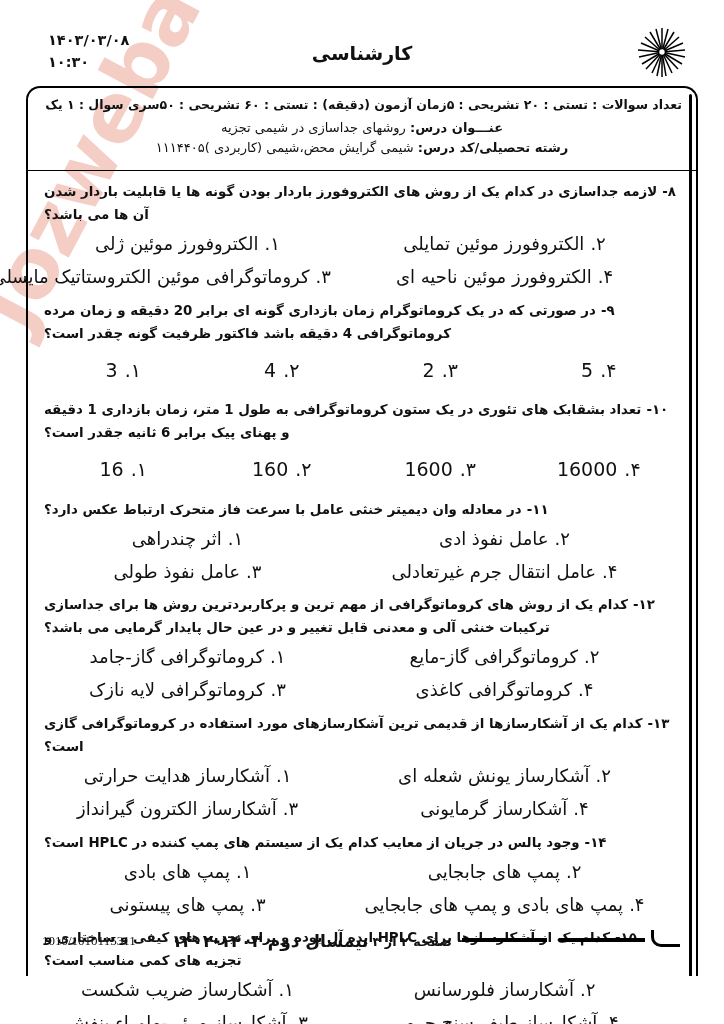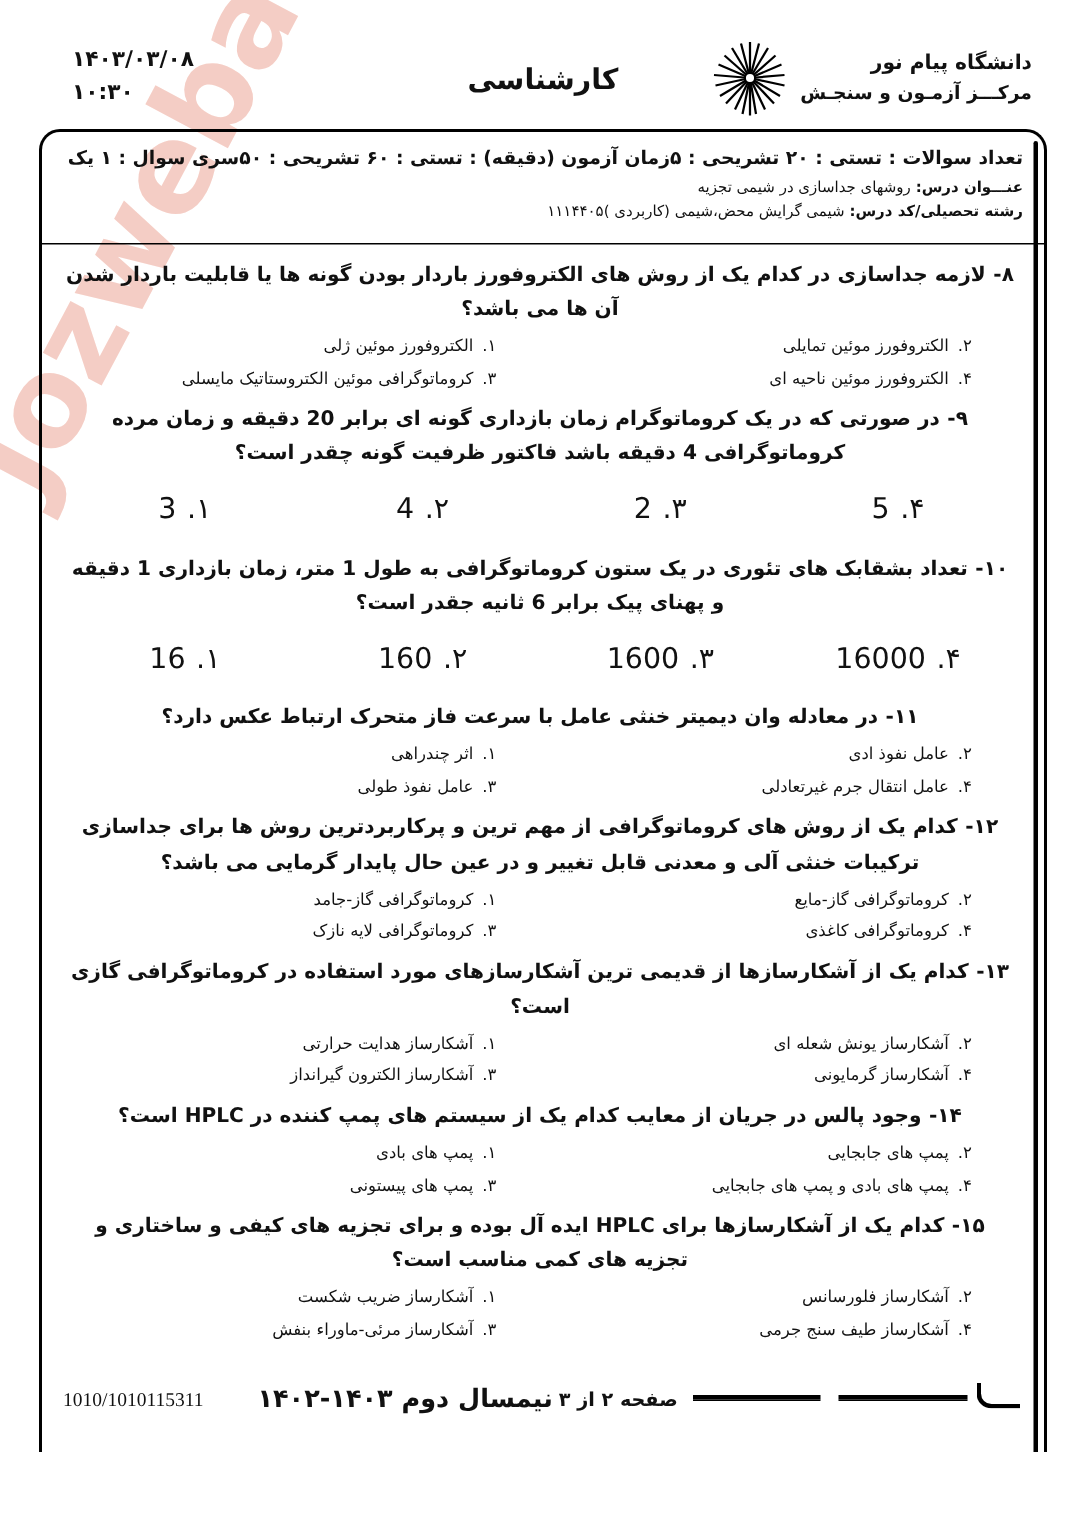--- a/index.html
+++ b/index.html
@@ -126,23 +126,24 @@
     display: flex;
     justify-content: space-between;
     align-items: baseline;
     font-size: 12.5px;
     font-weight: 700;
     margin-bottom: 8px;
     padding-left: 4px;
   }
   .info-row1 > div { white-space: nowrap; }
   .info-line {
-    font-size: 10px;
+    font-size: 13px;
     margin-bottom: 5px;
     white-space: nowrap;
+    text-align: center;
   }
   .info-line b { font-weight: 700; }
   .info-line .val { font-weight: 400; }
 
   
   .bodyframe {
     margin: 0 14px;
     border: 2.2px solid #000;
     border-top: 1.6px solid #000;
     border-bottom: none;
@@ -163,41 +164,41 @@
   }
 
   
   .q {
     margin-bottom: 7px;
   }
   .q-text {
     font-size: 13.4px;
     font-weight: 700;
     line-height: 1.72;
-    text-align: center;
+    text-align: left;
     padding-right: 2px;
   }
   .q-num {
     font-weight: 700;
     margin-left: 5px;
   }
   .opts {
     margin-top: 3px;
   }
   .optrow {
     display: flex;
     flex-direction: row;
     margin-top: 4px;
   }
   .opt {
     width: 50%;
-    font-size: 11px;
+    font-size: 18px;
     font-weight: 400;
     line-height: 1.6;
-    text-align: right;
+    text-align: center;
     padding-right: 30px;
     box-sizing: border-box;
     white-space: nowrap;
   }
   .opt .mark {
     margin-left: 6px;
   }
   
   .optrow.numeric { margin-top: 10px; }
   .optrow.numeric .opt {
@@ -273,24 +274,20 @@
 
 <div class="page">
 
   <div class="topbar">
     <div class="top-date">
       <div>۱۴۰۳/۰۳/۰۸</div>
       <div>۱۰:۳۰</div>
     </div>
     <div class="top-degree">کارشناسی</div>
     <div class="brand">
-      <div class="brand-text">
-        <div class="l1">دانشگاه پیام نور</div>
-        <div class="l2">مرکـــز آزمـون و سنجـش</div>
-      </div>
       <div class="logo">
         <svg width="52" height="52" viewBox="0 0 52 52" aria-hidden="true">
           <g stroke="#000" stroke-width="1.5">
             <line x1="26" y1="26" x2="26" y2="2"></line>
               <line x1="26" y1="26" x2="32" y2="3"></line>
             <line x1="26" y1="26" x2="38" y2="6"></line>
               <line x1="26" y1="26" x2="43" y2="11"></line>
             <line x1="26" y1="26" x2="47" y2="17"></line>
               <line x1="26" y1="26" x2="49" y2="24"></line>
             <line x1="26" y1="26" x2="49" y2="31"></line>

